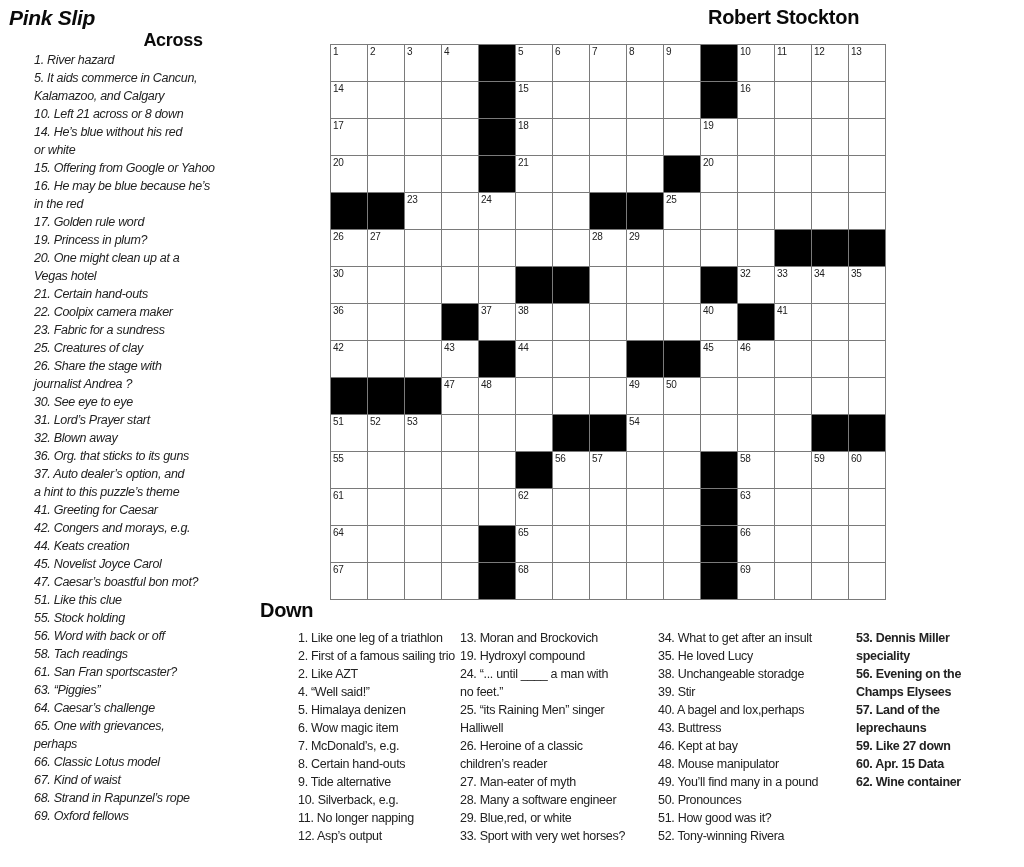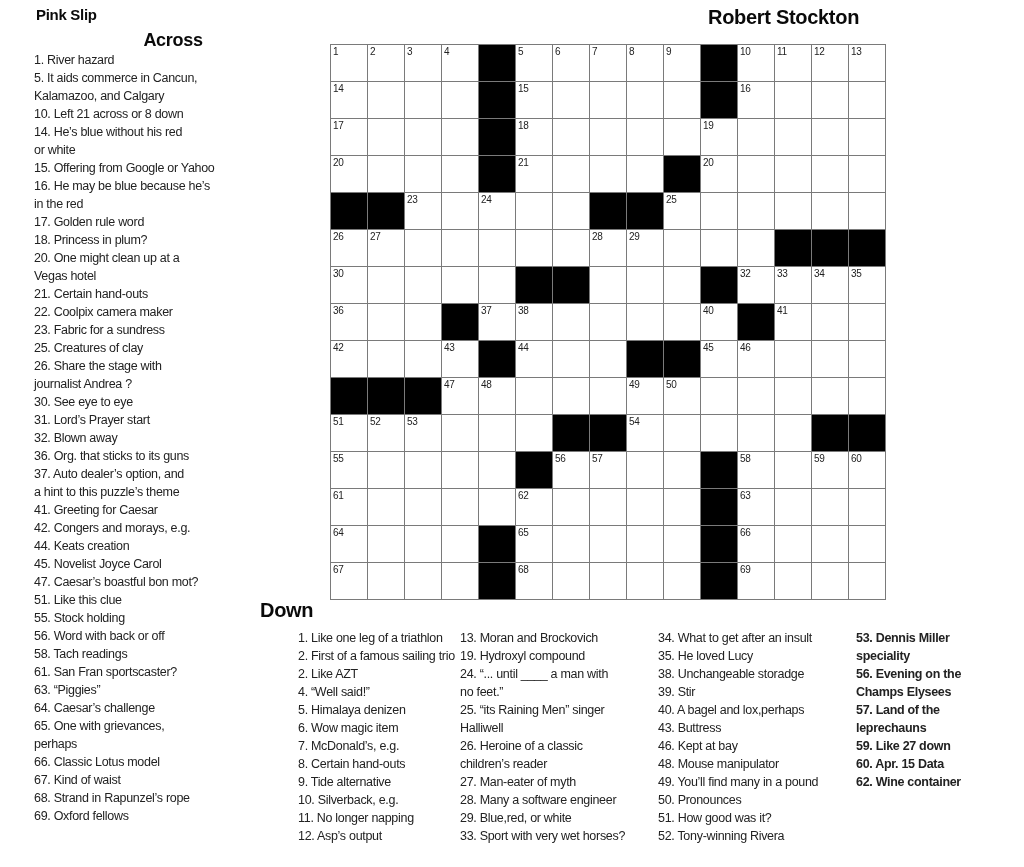--- a/index.html
+++ b/index.html
@@ -1,23 +1,23 @@
 <!DOCTYPE html>
 <html><head>
 <meta charset="utf-8">
 <style>
   html,body{margin:0;padding:0;background:#ffffff;}
   #page{position:relative;width:1024px;height:867px;background:#ffffff;overflow:hidden;
         font-family:"Liberation Sans", sans-serif;color:#1f1f1f;}
   .hd{position:absolute;font-weight:bold;color:#0a0a0a;letter-spacing:-0.3px;white-space:pre;}
-  #puzzle-title{left:36px;top:6px;font-size:15px;}
+  #puzzle-title{left:9px;top:6px;font-size:21px;font-style:italic;}
   #author-name{left:708px;top:6px;font-size:20px;}
   #across-header{left:34px;top:30px;width:278px;text-align:center;font-size:18px;}
   #down-header{left:260px;top:599px;font-size:20px;}
-  #across-list{position:absolute;left:34px;top:51px;width:300px;}
+  #across-list{position:absolute;left:34px;top:51px;width:300px;font-style:italic;}
   .clue{font-size:12.5px;line-height:18px;letter-spacing:-0.3px;white-space:pre;color:#222;}
   #down-columns{position:absolute;left:262px;top:629px;width:760px;height:230px;}
   .down-col{position:absolute;top:0;}
   .down-col-0{left:0;margin-left:36px;}
   .down-col-1{left:198px;}
   .down-col-2{left:396px;}
   .down-col-3{left:594px;font-weight:bold;}
   #crossword-grid{position:absolute;left:330px;top:44px;display:grid;
         grid-template-columns:repeat(15,36px);grid-auto-rows:36px;gap:1px;
         background:#7a7a7a;border:1px solid #7a7a7a;width:554px;}
@@ -37,21 +37,21 @@
       <div class="clue">1. River hazard</div>
       <div class="clue">5. It aids commerce in Cancun,
 Kalamazoo, and Calgary</div>
       <div class="clue">10. Left 21 across or 8 down</div>
       <div class="clue">14. He’s blue without his red
 or white</div>
       <div class="clue">15. Offering from Google or Yahoo</div>
       <div class="clue">16. He may be blue because he’s
 in the red</div>
       <div class="clue">17. Golden rule word</div>
-      <div class="clue">18. Princess in plum?</div>
+      <div class="clue">19. Princess in plum?</div>
       <div class="clue">20. One might clean up at a
 Vegas hotel</div>
       <div class="clue">21. Certain hand-outs</div>
       <div class="clue">22. Coolpix camera maker</div>
       <div class="clue">23. Fabric for a sundress</div>
       <div class="clue">25. Creatures of clay</div>
       <div class="clue">26. Share the stage with
 journalist Andrea ?</div>
       <div class="clue">30. See eye to eye</div>
       <div class="clue">31. Lord’s Prayer start</div>

